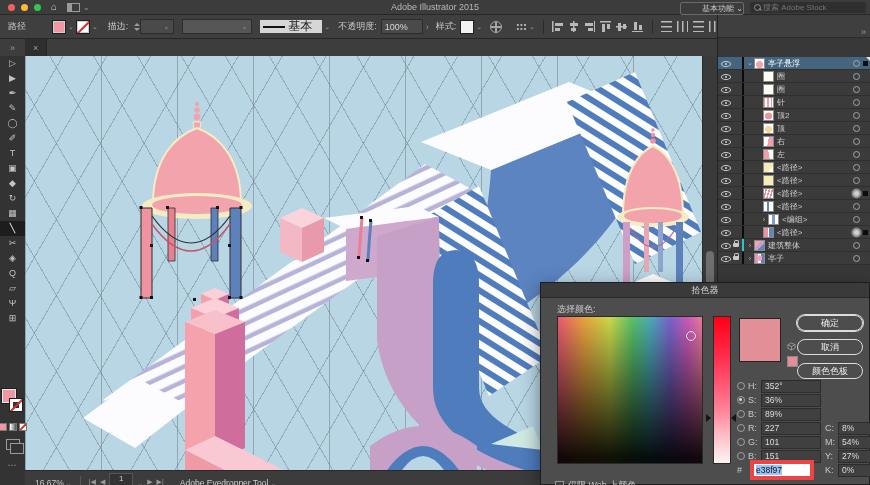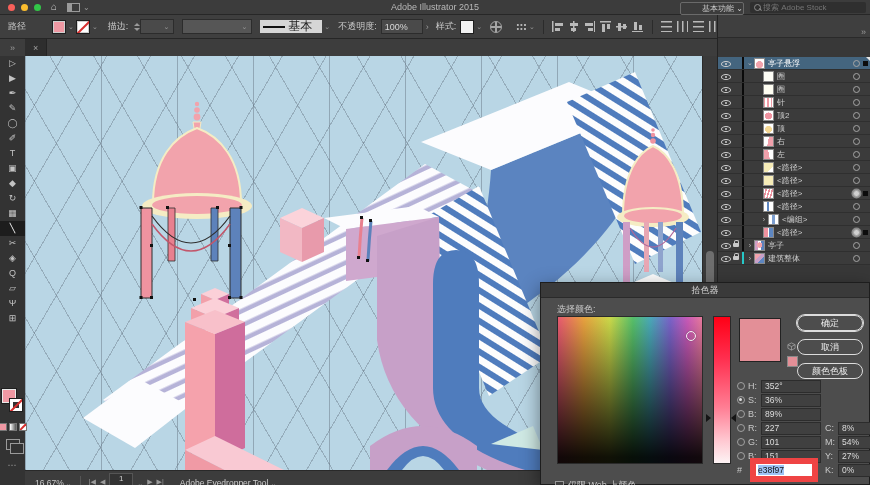--- a/index.html
+++ b/index.html
@@ -165,21 +165,21 @@
   .radio{width:6px;height:6px;border:1px solid #a0a0a0;border-radius:50%;margin-right:3px;position:relative;flex:none;}
   .radio.on::after{content:"";position:absolute;left:1px;top:1px;width:3px;height:3px;background:#e0e0e0;border-radius:50%;}
   .vlbl{width:13px;color:#c9c9c9;font-size:9px;}
   .vbox{width:52px;height:11px;background:#404040;border:1px solid #2c2c2c;color:#dcdcdc;font-size:8.5px;padding:0 3px;line-height:11px;}
   .cmykcol{position:absolute;left:284px;top:138px;}
   .crow{display:flex;align-items:center;height:14px;}
   .clbl{width:13px;color:#c9c9c9;font-size:9px;}
   .cbox{width:27px;height:11px;background:#404040;border:1px solid #2c2c2c;color:#dcdcdc;font-size:8.5px;padding:0 3px;line-height:11px;}
   .hexrow{position:absolute;left:196px;top:180px;display:flex;align-items:center;height:14px;}
   .hexlbl{width:13px;color:#c9c9c9;font-size:9px;}
-  .hexbox{width:52px;height:12px;background:#ffffff;border:6px solid #ef4444;font-size:8.5px;line-height:12px;padding:0 2px;}
+  .hexbox{width:52px;height:12px;background:#ffffff;border:4px solid #ef4444;font-size:8.5px;line-height:12px;padding:0 2px;}
   .hexbox span{background:#9ec3f5;color:#111;}
   .webonly{position:absolute;left:14px;top:196px;display:flex;align-items:center;color:#c9c9c9;font-size:9px;gap:4px;}
   .wchk{width:7px;height:7px;border:1px solid #9a9a9a;background:#3f3f3f;}
   .watermark{position:absolute;left:645px;top:408px;z-index:60;color:rgba(80,130,245,.30);font-size:30px;font-weight:bold;letter-spacing:3px;pointer-events:none;}
 </style>
 </head>
 <body>
 
 <div class="app">
 
@@ -611,42 +611,42 @@
           <span class="eye"></span>
           <span class="lockcol"></span>
           <span class="cbar"></span>
           <span class="exp"></span>
           <span class="th pb"></span>
           <span class="lname">&lt;路径&gt;</span>
           <span class="tgt"></span>
           <span class="sqi"></span>
         </div>
 
-        <div class="lrow locked">
+        <div class="lrow locked teal">
           <span class="eye"></span>
           <span class="lockcol">
             <span class="lock"></span>
           </span>
           <span class="cbar"></span>
           <span class="exp">›</span>
-          <span class="th pav2"></span>
-          <span class="lname">亭子</span>
-          <span class="tgt"></span>
-          <span class="sqi"></span>
-        </div>
-
-        <div class="lrow locked teal">
+          <span class="th bld"></span>
+          <span class="lname">建筑整体</span>
+          <span class="tgt"></span>
+          <span class="sqi"></span>
+        </div>
+
+        <div class="lrow locked">
           <span class="eye"></span>
           <span class="lockcol">
             <span class="lock"></span>
           </span>
           <span class="cbar"></span>
           <span class="exp">›</span>
-          <span class="th bld"></span>
-          <span class="lname">建筑整体</span>
+          <span class="th pav2"></span>
+          <span class="lname">亭子</span>
           <span class="tgt"></span>
           <span class="sqi"></span>
         </div>
       </div>
   </div>
 
   <div class="dialog">
     <div class="dlg-title">拾色器</div>
     <div class="dlg-prompt">选择颜色:</div>
     <div class="dlg-field">

